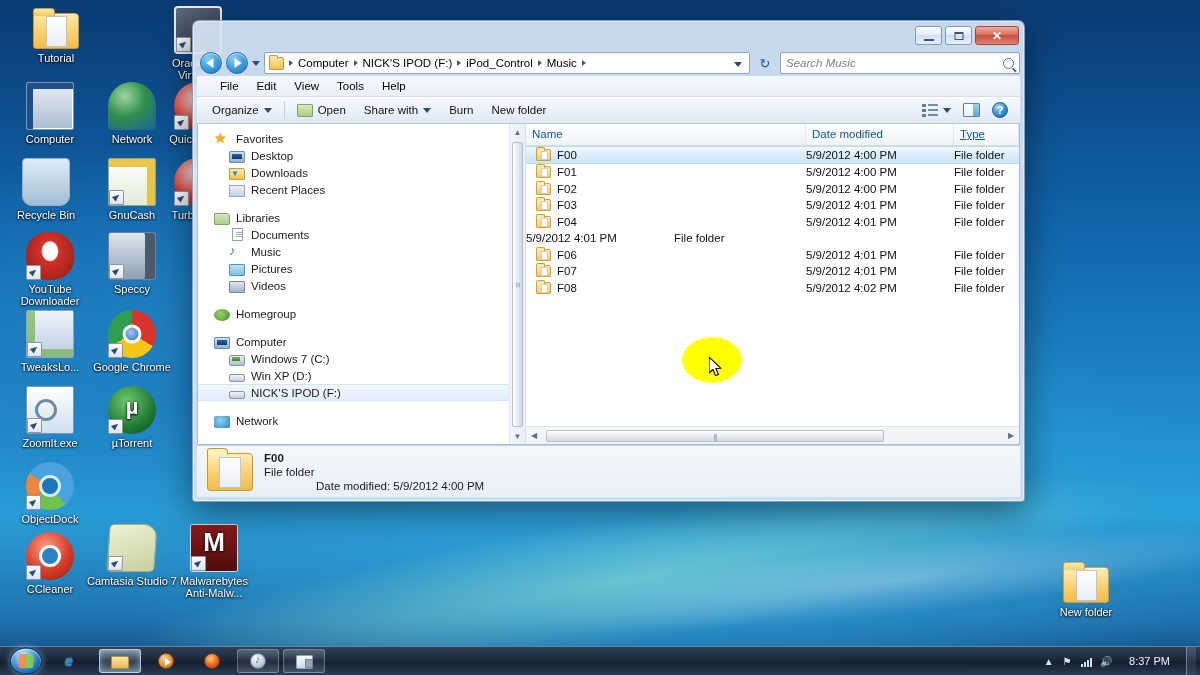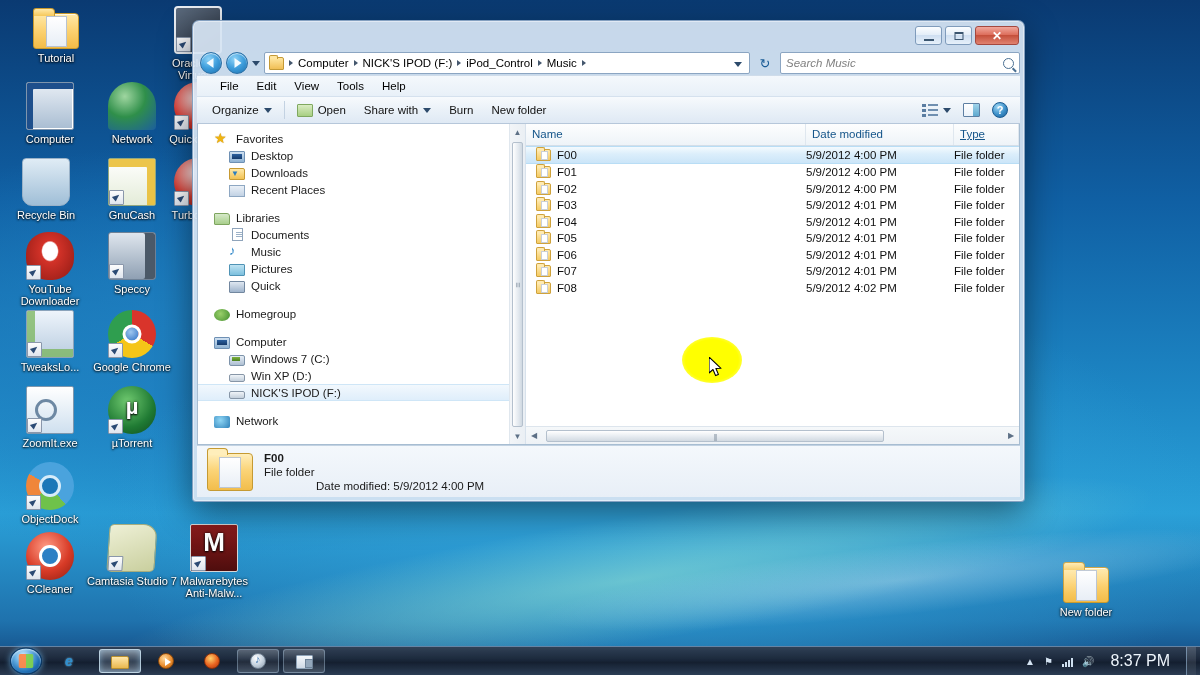--- a/index.html
+++ b/index.html
@@ -362,21 +362,21 @@
   .wmp-ico { width:16px; height:16px; border-radius:50%; background: radial-gradient(circle at 38% 32%, #ffd89a, #e8892a 60%, #a85a12); border:1px solid #8d4a0d; }
   .wmp-ico::after { content:""; position:absolute; left:6px; top:4px; border-left:6px solid #fff; border-top:4px solid transparent; border-bottom:4px solid transparent; }
   .ff-ico { width:16px; height:16px; border-radius:50%; background: radial-gradient(circle at 40% 32%, #ffd06a, #e8621f 55%, #a8350c); border:1px solid #8a300a; }
   .itunes-ico { width:16px; height:16px; border-radius:50%; background: radial-gradient(circle at 38% 30%, #ffffff, #c8d4e0 50%, #8c9bab); border:1px solid #6f7f90; }
   .itunes-ico::after { content:"♪"; position:absolute; left:4px; top:-1px; font-size:11px; color:#4a7fb5; }
   .proj-ico { width:17px; height:14px; margin-top:1px; border:1px solid #8ea3b8; background: linear-gradient(180deg,#f4f8fb,#cfdae6); border-radius:1px; }
   .proj-ico::after { content:""; position:absolute; right:-1px; top:3px; width:6px; height:7px; background:#93a7bb; border:1px solid #6f8398; }
 
   .tray { margin-left: auto; display: flex; align-items: center; gap: 9px; padding-right: 4px; height: 29px; }
   .tray .ti { color: #d4e3f2; font-size: 10px; cursor: pointer; display:flex; align-items:center; }
-  .clock { color: #eef5fc; font-size: 16px; padding: 0 7px; cursor: pointer; }
+  .clock { color: #eef5fc; font-size: 11px; padding: 0 7px; cursor: pointer; }
   .showdesk {
     width: 10px; height: 29px; border-left: 1px solid rgba(170,205,240,.5);
     background: linear-gradient(180deg, rgba(255,255,255,.14), rgba(255,255,255,.05));
     cursor: pointer;
   }
   .bars { display: flex; align-items: flex-end; gap: 1px; height: 11px; }
   .bars i { width: 2px; background: #cfe0f0; }
 </style>
 </head>
 <body>
@@ -643,21 +643,21 @@
           <div class="nav-row child">
             <span class="nav-ico i-music">♪</span>
             <span>Music</span>
           </div>
           <div class="nav-row child">
             <span class="nav-ico i-pic"></span>
             <span>Pictures</span>
           </div>
           <div class="nav-row child">
             <span class="nav-ico i-vid"></span>
-            <span>Quick</span>
+            <span>Videos</span>
           </div>
 
           <div class="nav-gap"></div>
 
           <div class="nav-row">
             <span class="nav-ico i-home"></span>
             <span>Homegroup</span>
           </div>
 
           <div class="nav-gap"></div>
@@ -746,26 +746,20 @@
             <span class="fn">
                 <span class="mini-folder">
                   <span class="mf"></span>
                 </span>
                 <span>F04</span>
               </span>
             <span class="fd">5/9/2012 4:01 PM</span>
             <span class="ft">File folder</span>
           </div>
           <div class="frow">
-            <span class="fn">
-                <span class="mini-folder">
-                  <span class="mf"></span>
-                </span>
-                <span>F05</span>
-              </span>
             <span class="fd">5/9/2012 4:01 PM</span>
             <span class="ft">File folder</span>
           </div>
           <div class="frow">
             <span class="fn">
                 <span class="mini-folder">
                   <span class="mf"></span>
                 </span>
                 <span>F06</span>
               </span>

